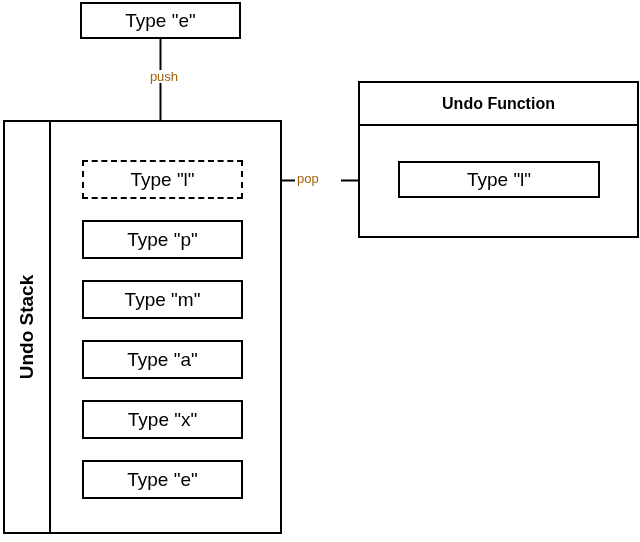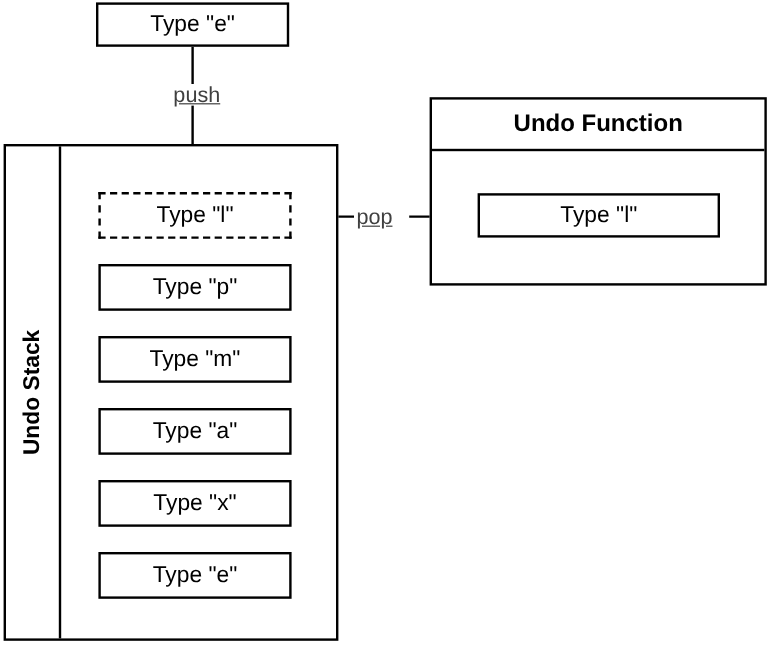--- a/index.html
+++ b/index.html
@@ -110,21 +110,21 @@
     position: absolute;
     left: 0;
     top: 0;
     right: 0;
     height: 43px;
     box-sizing: border-box;
     border-bottom: 2px solid #000000;
     display: flex;
     align-items: center;
     justify-content: center;
-    font-size: 20px;
+    font-size: 16px;
     font-weight: bold;
     color: #000000;
     white-space: nowrap;
   }
   #undo-function-item {
     position: absolute;
     left: 38px;     
     top: 78px;      
     width: 202px;
     height: 37px;
@@ -146,26 +146,25 @@
     top: 0;
     width: 640px;
     height: 542px;
     pointer-events: none;
   }
 
   
   .edge-label {
     position: absolute;
     background: #ffffff;
-    font-size: 18px;
-    color: #404040;
+    font-size: 13px;
+    color: #a16207;
     white-space: nowrap;
     padding: 0 2px;
     line-height: 1;
-    text-decoration: underline;
   }
   #push-label {
     left: 136px;
     top: 70px;
     width: 52px;
     text-align: center;
   }
   #pop-label {
     left: 295px;
     top: 172px;

